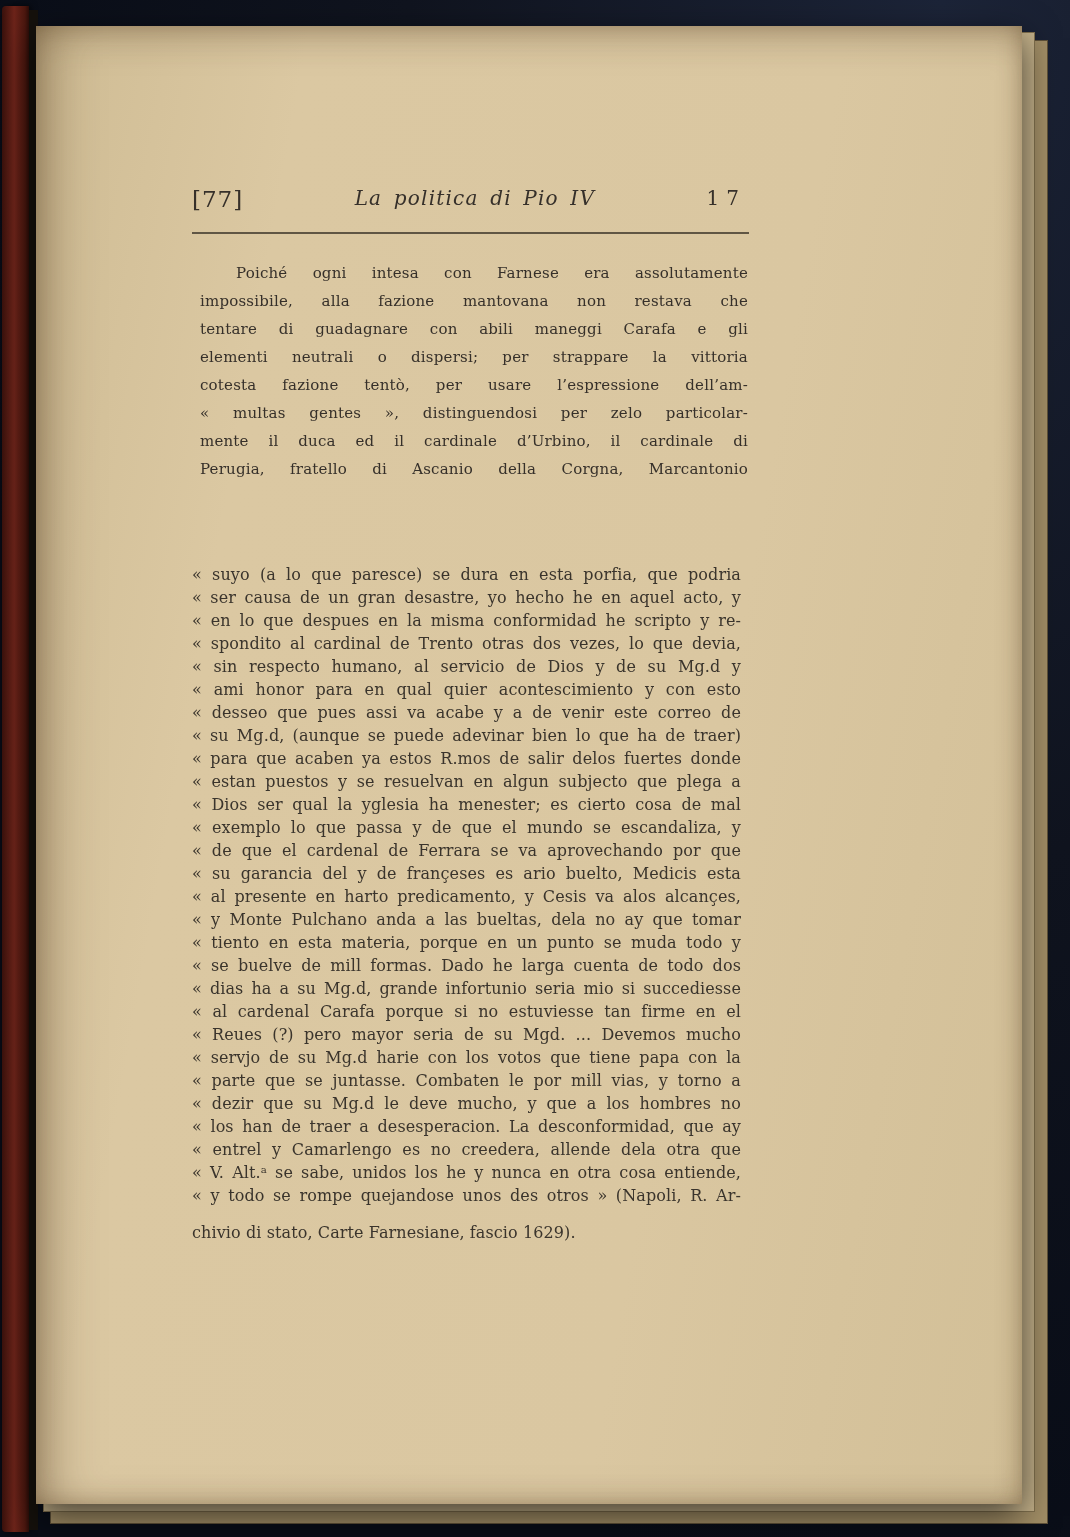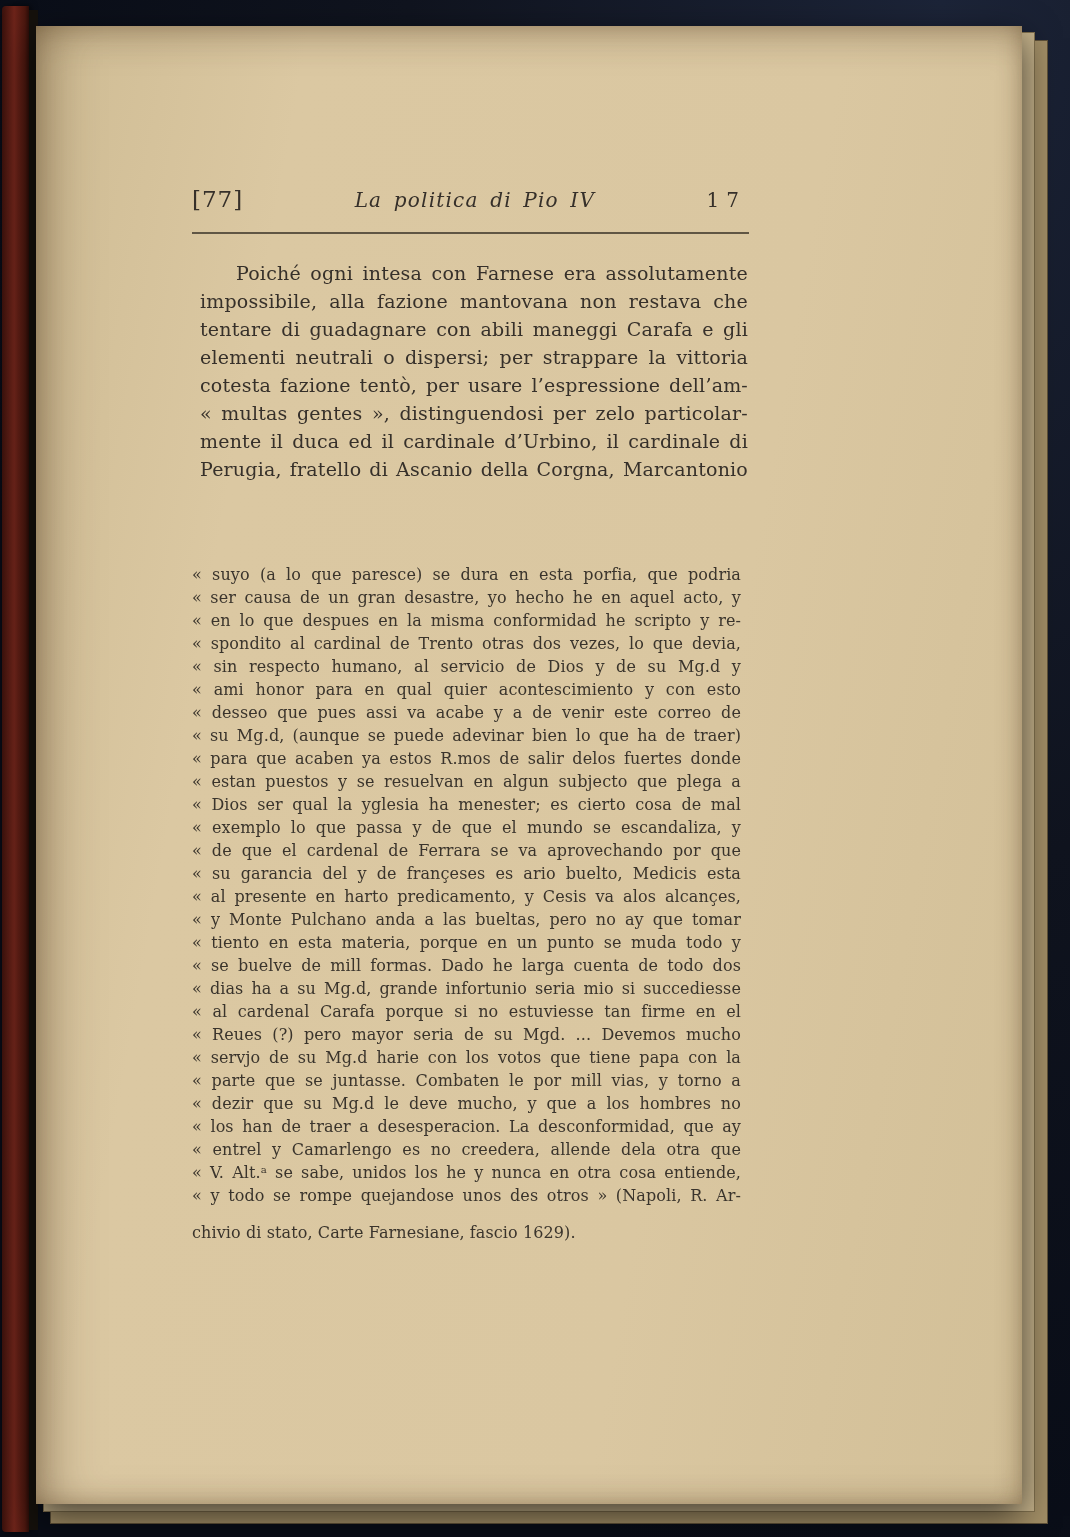--- a/index.html
+++ b/index.html
@@ -38,33 +38,33 @@
     background:linear-gradient(100deg,#cfbc94 0%,#dbc8a2 22%,#dac7a1 65%,#d2bf97 100%);
     box-shadow:
       inset 34px 0 55px -28px rgba(74,50,24,.5),
       inset 0 22px 45px -22px rgba(74,50,24,.4),
       inset -10px 0 24px -10px rgba(74,50,24,.30),
       inset 0 -14px 30px -16px rgba(74,50,24,.28),
       0 12px 34px rgba(0,0,0,.65);
   }
   .header {
     position:absolute; left:156px; top:160px; width:556px;
-    display:flex; justify-content:space-between; align-items:flex-end;
+    display:flex; justify-content:space-between; align-items:flex-start;
     color:#36302a;
   }
   .folio   { font-size:23px; letter-spacing:1px; }
   .title   { font-size:20px; font-style:italic; letter-spacing:1.2px; word-spacing:4px; }
   .pagenum { font-size:20px; letter-spacing:7px; padding-right:2px; }
   .rule {
     position:absolute; left:156px; top:206px; width:557px; height:2px;
     background:#4a4234; opacity:.85;
   }
   .body {
     position:absolute; left:164px; top:233px; width:548px;
-    font-size:19px; line-height:28px; color:#36302a; letter-spacing:.2px;
+    font-size:15px; line-height:28px; color:#36302a; letter-spacing:.2px;
   }
   .footnote {
     position:absolute; left:156px; top:537px; width:549px;
     font-size:16px; line-height:23px; color:#3a342c; letter-spacing:.1px;
   }
   .line { text-align:justify; text-align-last:justify; }
   .body .line:first-child { text-indent:36px; }
   .footnote .line:last-child { text-align:center; text-align-last:left;margin-top:14px; }
 </style>
 </head>
@@ -102,21 +102,21 @@
         <div class="line">« ami honor para en qual quier acontescimiento y con esto</div>
         <div class="line">« desseo que pues assi va acabe y a de venir este correo de</div>
         <div class="line">« su Mg.d, (aunque se puede adevinar bien lo que ha de traer)</div>
         <div class="line">« para que acaben ya estos R.mos de salir delos fuertes donde</div>
         <div class="line">« estan puestos y se resuelvan en algun subjecto que plega a</div>
         <div class="line">« Dios ser qual la yglesia ha menester; es cierto cosa de mal</div>
         <div class="line">« exemplo lo que passa y de que el mundo se escandaliza, y</div>
         <div class="line">« de que el cardenal de Ferrara se va aprovechando por que</div>
         <div class="line">« su garancia del y de françeses es ario buelto, Medicis esta</div>
         <div class="line">« al presente en harto predicamento, y Cesis va alos alcançes,</div>
-        <div class="line">« y Monte Pulchano anda a las bueltas, pero no ay que tomar</div>
+        <div class="line">« y Monte Pulchano anda a las bueltas, dela no ay que tomar</div>
         <div class="line">« tiento en esta materia, porque en un punto se muda todo y</div>
         <div class="line">« se buelve de mill formas. Dado he larga cuenta de todo dos</div>
         <div class="line">« dias ha a su Mg.d, grande infortunio seria mio si succediesse</div>
         <div class="line">« al cardenal Carafa porque si no estuviesse tan firme en el</div>
         <div class="line">« Reues (?) pero mayor seria de su Mgd. ... Devemos mucho</div>
         <div class="line">« servjo de su Mg.d harie con los votos que tiene papa con la</div>
         <div class="line">« parte que se juntasse. Combaten le por mill vias, y torno a</div>
         <div class="line">« dezir que su Mg.d le deve mucho, y que a los hombres no</div>
         <div class="line">« los han de traer a desesperacion. La desconformidad, que ay</div>
         <div class="line">« entrel y Camarlengo es no creedera, allende dela otra que</div>

